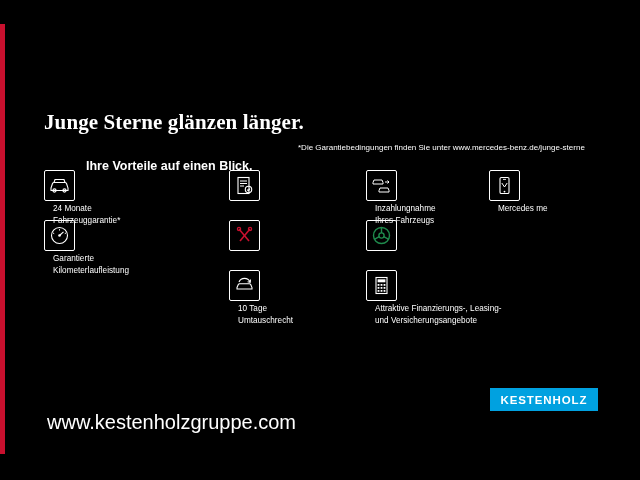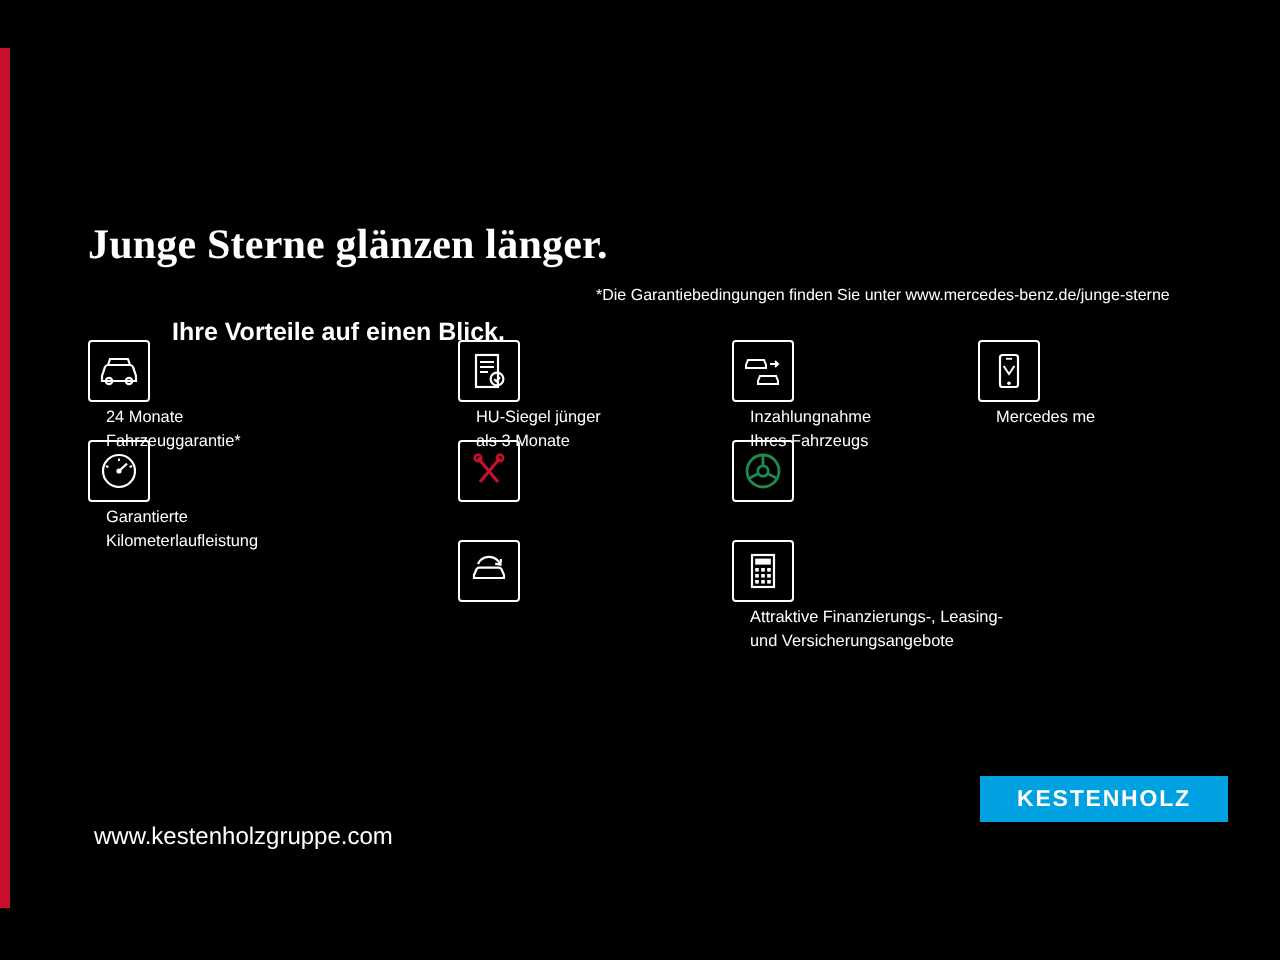--- a/index.html
+++ b/index.html
@@ -116,38 +116,38 @@
     line-height: 11.5px;
     color: #ffffff;
     padding-top: 2px;
     white-space: pre-line;
   }
 
   .logo {
     position: absolute;
     left: 490px;
     top: 364px;
-    width: 124px;
+    width: 108px;
     height: 23px;
     background: #00a1e0;
     display: flex;
     align-items: center;
     justify-content: center;
   }
   .logo-text {
     color: #ffffff;
     font-size: 11.5px;
     font-weight: bold;
     letter-spacing: 0.9px;
   }
   .website {
     position: absolute;
     left: 47px;
     top: 387px;
-    font-size: 12px;
+    font-size: 20px;
     color: #ffffff;
   }
 </style>
 </head>
 <body>
 
 <div id="stage">
 
   <div class="letterbox top"></div>
   <div class="letterbox bottom"></div>
@@ -196,22 +196,20 @@
 
         <div class="item">
           <div class="icon-box">
             <svg width="29" height="29" viewBox="0 0 29 29">
               <rect x="8" y="6.5" width="11" height="16" fill="none" stroke="#fff" stroke-width="1.1"></rect>
               <path d="M10 10 H17 M10 12.5 H17 M10 15 H14" stroke="#fff" stroke-width="1"></path>
               <circle cx="18.5" cy="18.5" r="3.2" fill="none" stroke="#fff" stroke-width="1.1"></circle>
               <path d="M17.1 18.6 L18.2 19.7 L20 17.6" fill="none" stroke="#fff" stroke-width="1.1"></path>
             </svg>
           </div>
-          <div class="item-label">HU-Siegel jünger
-als 3 Monate</div>
         </div>
 
         <div class="item">
           <div class="icon-box">
             <svg width="29" height="29" viewBox="0 0 29 29">
               <path d="M9 8 L19 20" stroke="#c8102e" stroke-width="1.6" fill="none"></path>
               <path d="M20 8 L10 20" stroke="#c8102e" stroke-width="1.6" fill="none"></path>
               <circle cx="9" cy="8" r="1.6" fill="none" stroke="#c8102e" stroke-width="1.3"></circle>
               <circle cx="20" cy="8" r="1.6" fill="none" stroke="#c8102e" stroke-width="1.3"></circle>
             </svg>
@@ -219,20 +217,22 @@
         </div>
 
         <div class="item">
           <div class="icon-box">
             <svg width="29" height="29" viewBox="0 0 29 29">
               <path d="M7 16.5 L8.3 13.5 Q8.7 12.8 9.6 12.8 L19.4 12.8 Q20.3 12.8 20.7 13.5 L22 16.5 L22 18 L7 18 Z" fill="none" stroke="#fff" stroke-width="1.1"></path>
               <path d="M9 11 A6 6 0 0 1 20 11" fill="none" stroke="#fff" stroke-width="1.1"></path>
               <path d="M20.5 8.5 L20.2 11.3 L17.6 10.8" fill="none" stroke="#fff" stroke-width="1.1"></path>
             </svg>
           </div>
+          <div class="item-label">10 Tage
+Umtauschrecht</div>
         </div>
       </div>
 
       <div class="col c3">
 
         <div class="item">
           <div class="icon-box">
             <svg width="29" height="29" viewBox="0 0 29 29">
               <path d="M6 11.5 L7 9 L15 9 L16 11.5 L16 13 L6 13 Z" fill="none" stroke="#fff" stroke-width="1"></path>
               <path d="M12 19.5 L13 17 L21 17 L22 19.5 L22 21 L12 21 Z" fill="none" stroke="#fff" stroke-width="1"></path>

